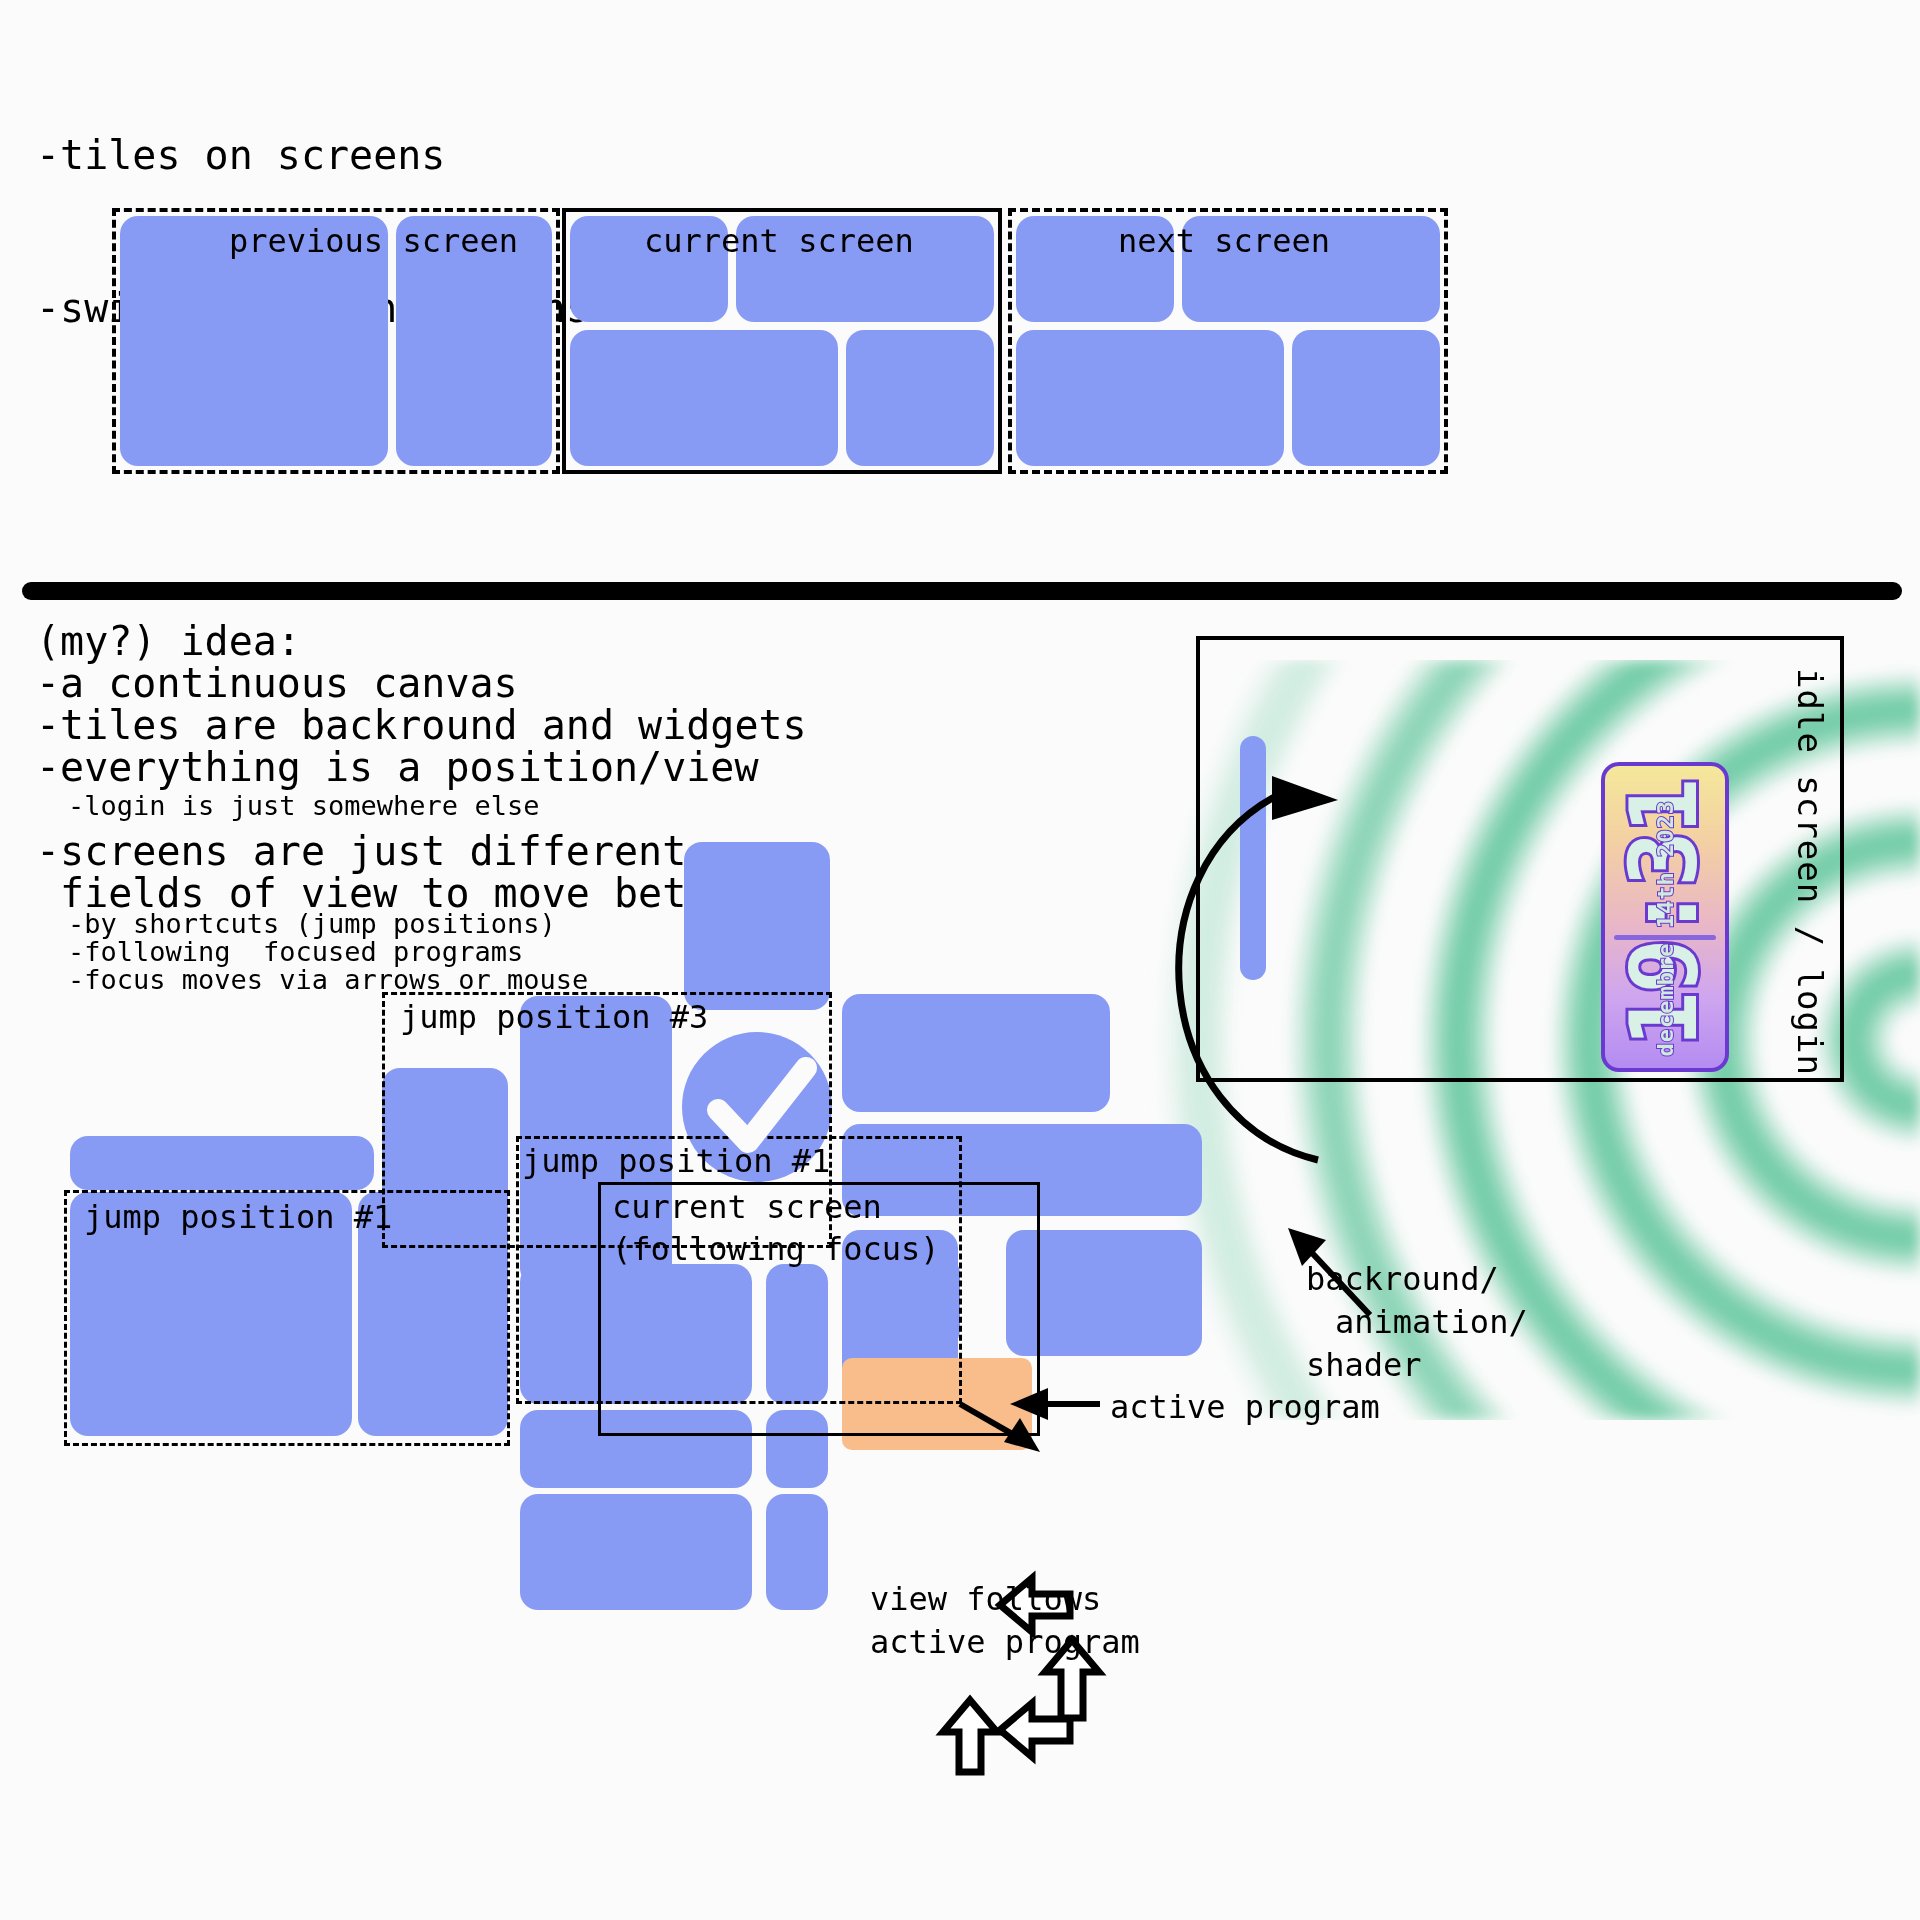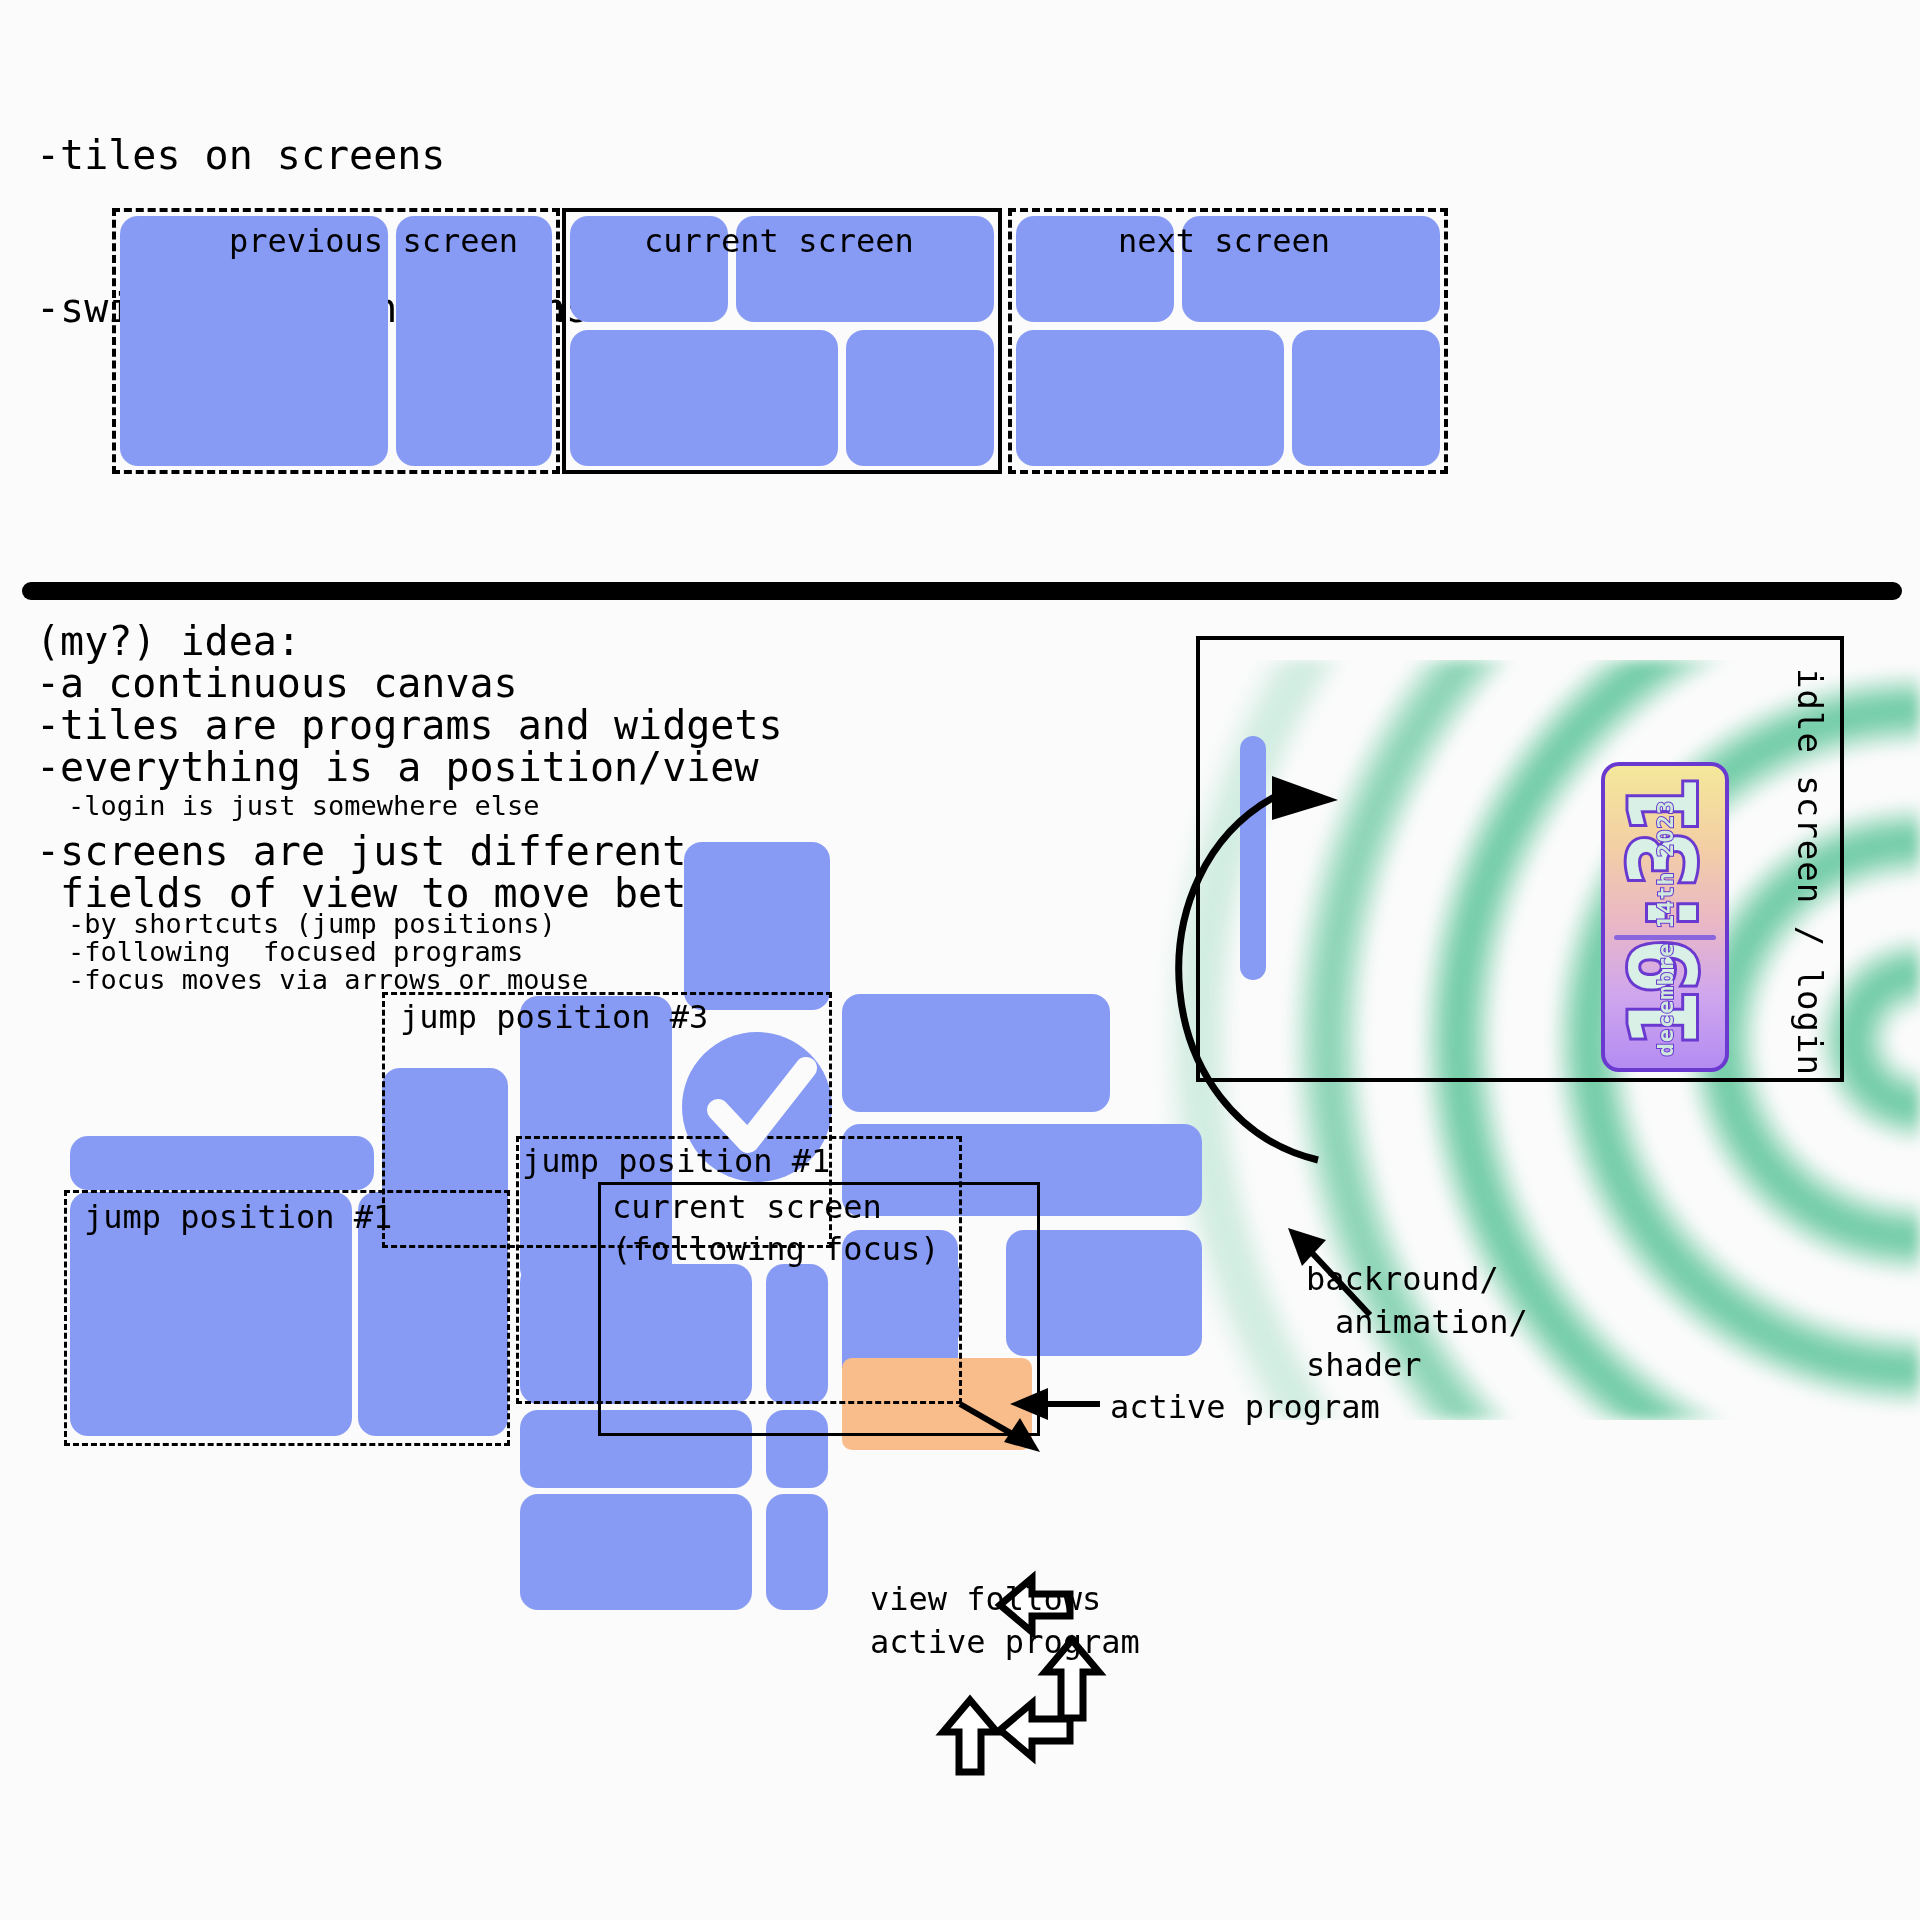--- a/index.html
+++ b/index.html
@@ -117,21 +117,21 @@
 <div class="tile" style="left:1016px;top:216px;width:158px;height:106px;"></div>
 <div class="tile" style="left:1182px;top:216px;width:258px;height:106px;"></div>
 <div class="tile" style="left:1016px;top:330px;width:268px;height:136px;"></div>
 <div class="tile" style="left:1292px;top:330px;width:148px;height:136px;"></div>
 <div class="abs lbl" style="left:1118px;top:220px;">next screen</div>
 
 <div class="divider" style="left:22px;top:582px;width:1880px;height:18px;"></div>
 
 <div class="abs idea" style="left:36px;top:616px;">(my?) idea:</div>
 <div class="abs idea" style="left:36px;top:658px;">-a continuous canvas</div>
-<div class="abs idea" style="left:36px;top:700px;">-tiles are programs and widgets</div>
+<div class="abs idea" style="left:36px;top:700px;">-tiles are backround and widgets</div>
 <div class="abs idea" style="left:36px;top:742px;">-everything is a position/view</div>
 <div class="abs sub" style="left:68px;top:788px;">-login is just somewhere else</div>
 <div class="abs idea" style="left:36px;top:826px;">-screens are just different</div>
 <div class="abs idea" style="left:36px;top:868px;"> fields of view to move between</div>
 <div class="abs sub" style="left:68px;top:906px;">-by shortcuts (jump positions)</div>
 <div class="abs sub" style="left:68px;top:934px;">-following  focused programs</div>
 <div class="abs sub" style="left:68px;top:962px;">-focus moves via arrows or mouse</div>
 
 <div id="rings" style="left:1130px;top:660px;width:790px;height:760px;"></div>
 

